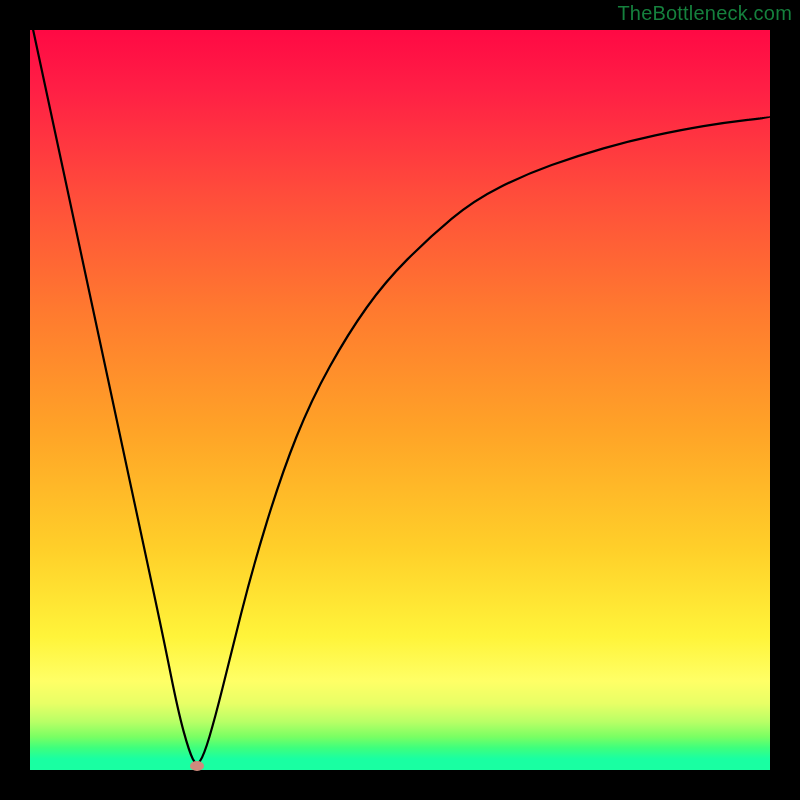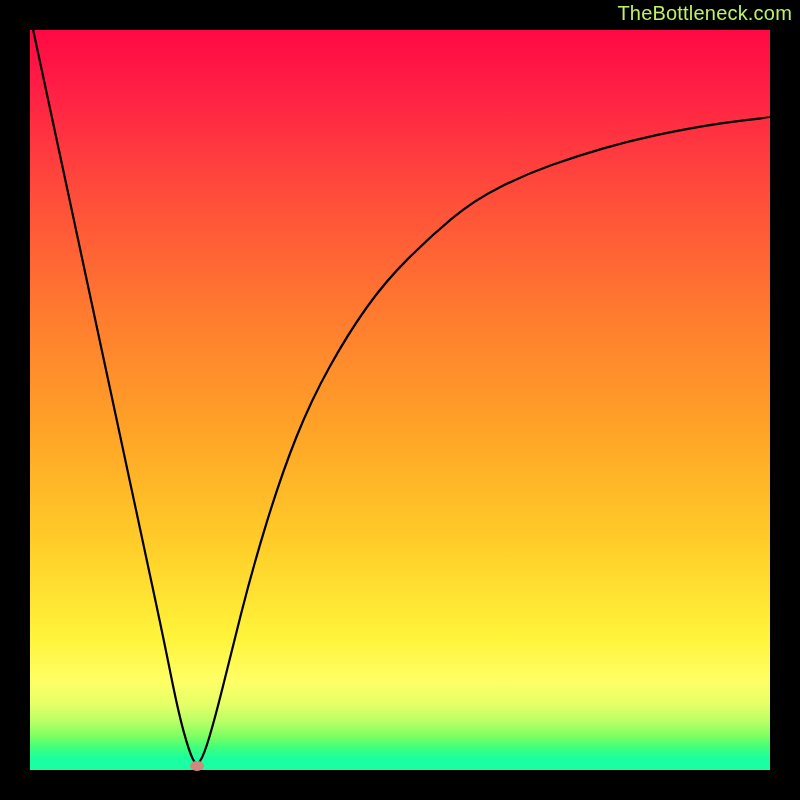--- a/index.html
+++ b/index.html
@@ -14,21 +14,21 @@
   .frame {
     position: relative;
     width: 800px;
     height: 800px;
     background: #000;
   }
   .watermark {
     position: absolute;
     top: 2px;
     right: 8px;
-    color: #bef264;
+    color: #15803d;
     font-size: 20px;
     font-weight: 500;
     letter-spacing: 0.2px;
     z-index: 5;
   }
   .plot {
     position: absolute;
     left: 30px;
     top: 30px;
     width: 740px;

